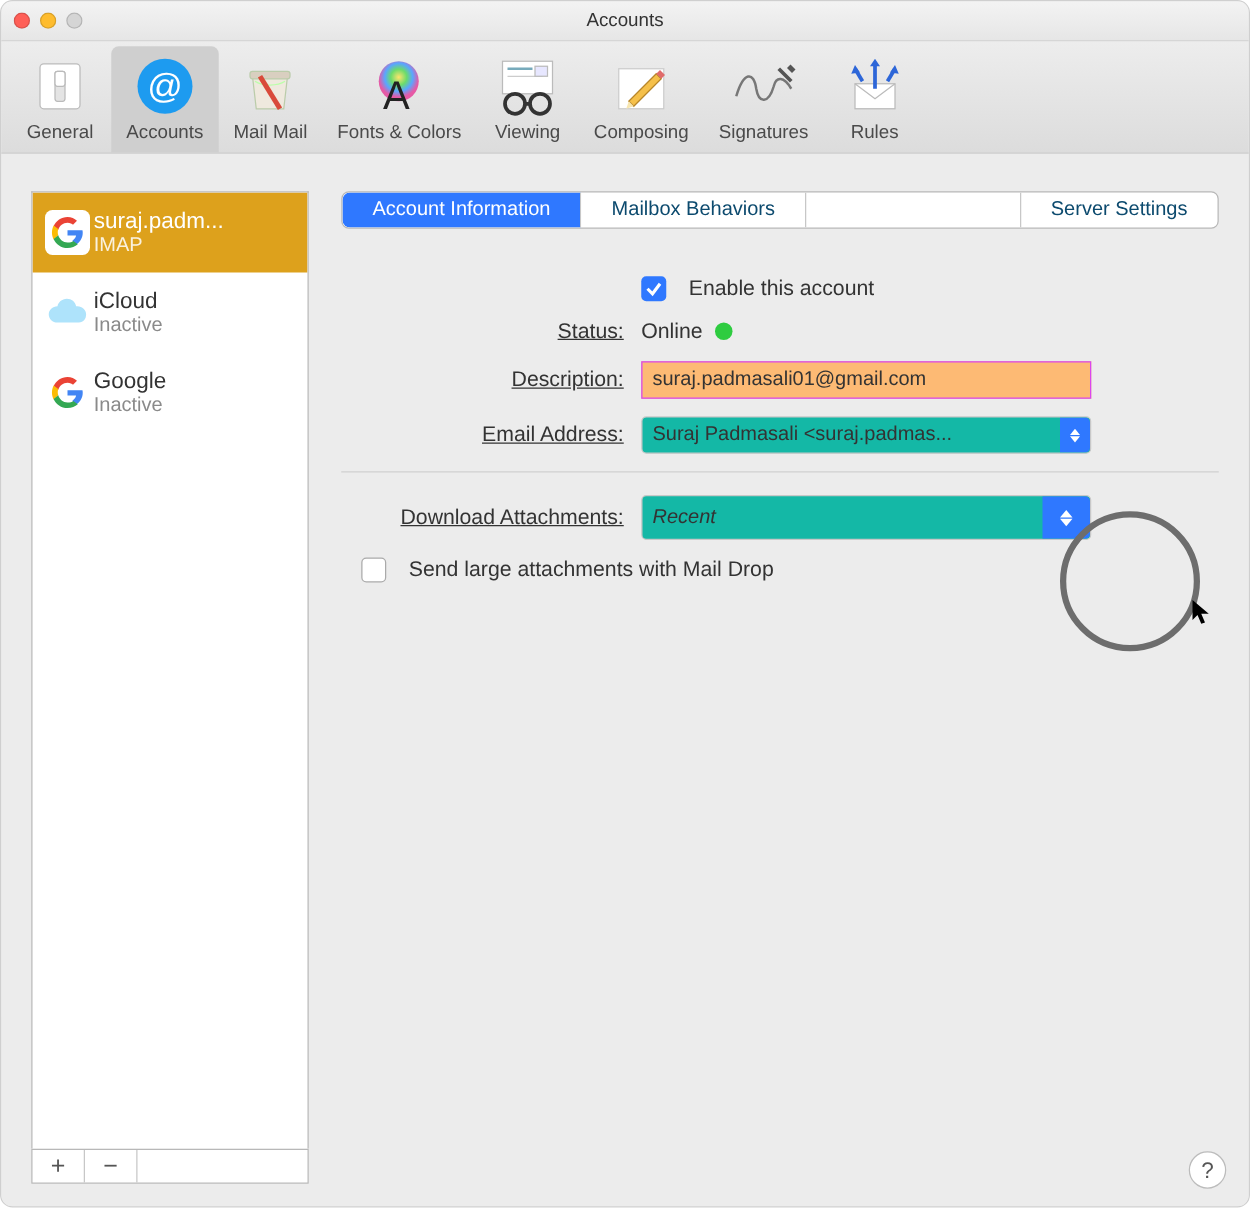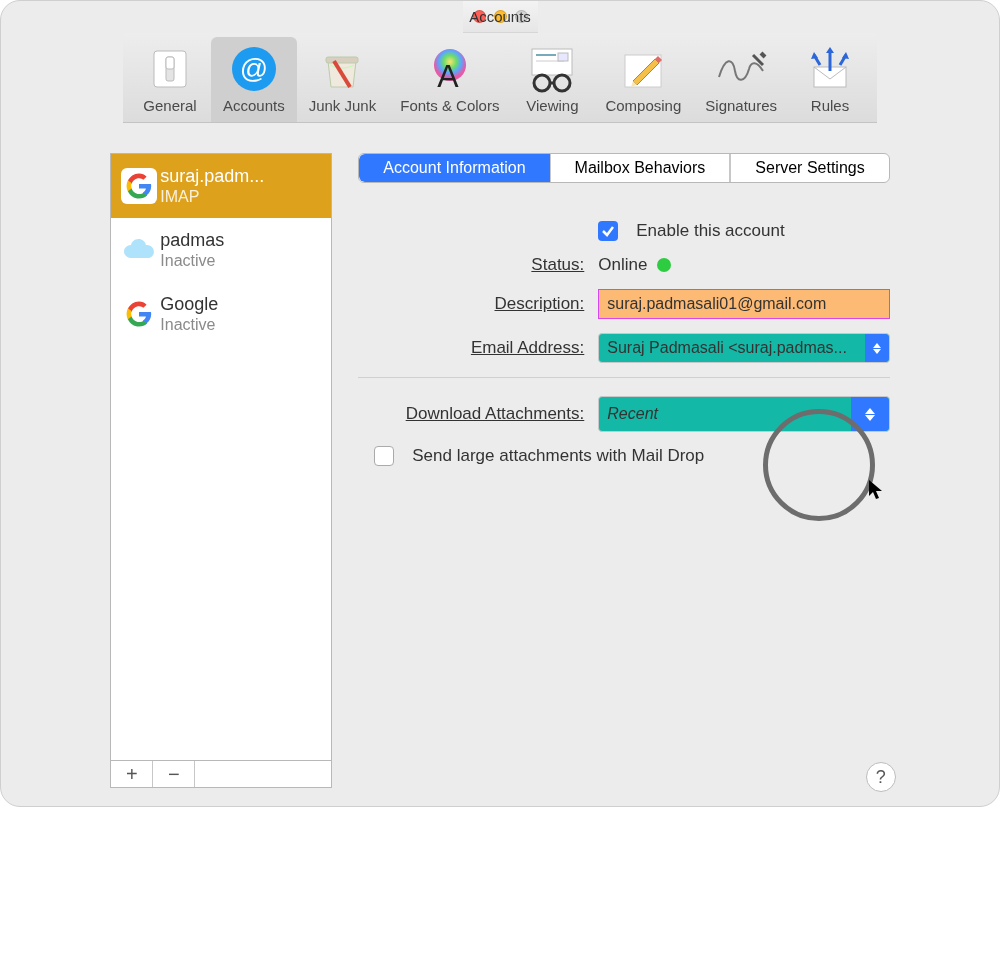--- a/index.html
+++ b/index.html
@@ -1,20 +1,20 @@
 <!DOCTYPE html>
 <html><head>
 <meta charset="utf-8">
 <style>
   * { box-sizing: border-box; margin:0; padding:0; font-family: -apple-system, "Helvetica Neue", Arial, sans-serif; }
   body { background:#fff; width:1000px; height:973px; }
 
   .window {
-    width:1000px; height:807px; background:#ececec; border:1px solid #cfcfcf; border-radius:20px;
-    display:flex; flex-direction:column; overflow:hidden; position:relative;align-items:center;
+    width:1000px; height:966px; background:#ececec; border:1px solid #cfcfcf; border-radius:10px;
+    display:flex; flex-direction:column; overflow:hidden; position:relative;
   }
 
   
   .titlebar {
     height:32px; display:flex; align-items:center; padding:0 10px; position:relative;
     background:linear-gradient(#f3f3f3,#e6e6e6); border-bottom:1px solid #d6d6d6;
   }
   .traffic { display:flex; gap:8px; align-items:center; }
   .dot { width:13px; height:13px; border-radius:50%; border:1px solid rgba(0,0,0,.15); }
   .red { background:#ff5f57; }
@@ -59,21 +59,21 @@
   }
   .listfoot .btn { width:42px; display:flex; align-items:center; justify-content:center; border-right:1px solid #c7c7c7; font-size:20px; color:#555; }
   .listfoot .spacer { flex:1; }
 
   
   .pane { flex:1; display:flex; flex-direction:column; position:relative; }
   .tabs {
     display:flex; height:30px; background:#fff; border:1px solid #b8b8b8; border-radius:6px;
     overflow:hidden; font-size:16px;
   }
-  .tab { flex:0 0 auto; padding:4px 24px; display:flex; align-items:center; justify-content:center; border-right:1px solid #c7c7c7; color:#000000; }
+  .tab { flex:0 0 auto; padding:4px 24px; display:flex; align-items:center; justify-content:center; border-right:1px solid #c7c7c7; color:#0c4a6e; }
   .tab:last-child { border-right:none; }
   .tab.first { border-radius:6px 0 0 6px; }
   .tab.active { background:#2f78ff; color:#fff; font-weight:500; }
   .tabspacer { flex:1; }
 
   .form { margin-top:38px; font-size:17px; color:#333; }
   .formrow { display:flex; align-items:center; margin-bottom:14px; }
   .formrow .lab { width:240px; text-align:right; padding-right:14px; color:#333;text-decoration:underline; }
   .formrow .val { flex:1; display:flex; align-items:center; gap:10px; }
   .chk { width:20px; height:20px; border-radius:4px; background:#2f78ff; display:flex; align-items:center; justify-content:center; margin-right:8px; }
@@ -141,21 +141,21 @@
     </div>
     <div class="tbitem">
       <div class="iconbox">
         <svg width="44" height="44" viewBox="0 0 44 44">
             <path d="M8 14 L36 14 L33 40 L11 40 Z" fill="#efe9de" stroke="#bca"></path>
             <rect x="6" y="10" width="32" height="6" rx="2" fill="#d9cfc0" stroke="#bca"></rect>
             <path d="M10 18 C16 22 28 22 34 18" fill="none" stroke="#bfa" stroke-width="1"></path>
             <line x1="14" y1="14" x2="30" y2="40" stroke="#d94a3a" stroke-width="4"></line>
           </svg>
       </div>
-      <div class="lbl">Junk Junk</div>
+      <div class="lbl">Mail Mail</div>
     </div>
     <div class="tbitem">
       <div class="iconbox">
         <svg width="48" height="48" viewBox="0 0 48 48">
           <defs>
               <radialGradient id="rg" cx="50%" cy="40%">
                 <stop offset="0%" stop-color="#ffe36b"></stop>
                 <stop offset="40%" stop-color="#6bdc6b"></stop>
                 <stop offset="70%" stop-color="#5aa6ff"></stop>
                 <stop offset="100%" stop-color="#e65aa6"></stop>
@@ -237,21 +237,21 @@
             <div class="sub">IMAP</div>
           </div>
         </div>
         <div class="row">
           <div class="ibox" style="background:transparent">
             <svg width="34" height="24" viewBox="0 0 34 24">
                 <path d="M26 20H9c-4 0-7-3-7-6.5S5 7 9 7c.5-3 3.5-6 7.5-6 3.7 0 6.8 2.5 7.4 6 .3 0 .6-.1 1-.1 4 0 7 3 7 6.5S30 20 26 20z" fill="#aee3fb"></path>
               </svg>
           </div>
           <div class="txt">
-            <div class="name" style="color:#333">padmas</div>
+            <div class="name" style="color:#333">iCloud</div>
             <div class="sub">Inactive</div>
           </div>
         </div>
         <div class="row">
           <div class="ibox" style="background:transparent">
             <svg width="26" height="26" viewBox="0 0 48 48">
                 <path fill="#EA4335" d="M24 9.5c3.9 0 6.6 1.7 8.1 3.1l5.9-5.9C34.3 3.3 29.7 1 24 1 14.8 1 7 6.6 3.5 14.7l6.9 5.4C12.1 14 17.5 9.5 24 9.5z"></path>
                 <path fill="#4285F4" d="M46.5 24.5c0-1.6-.1-2.8-.4-4H24v8.1h12.7c-.5 2.8-2.3 5.7-5.7 7.8l6.6 5.1C43 37.6 46.5 31.6 46.5 24.5z"></path>
                 <path fill="#FBBC05" d="M10.4 28.1c-.5-1.4-.8-2.9-.8-4.6s.3-3.2.8-4.6l-6.9-5.4C1.9 17 1 20.4 1 24s.9 7 2.5 10.5z"></path>
                 <path fill="#34A853" d="M24 47c6.2 0 11.4-2 15.2-5.5l-6.6-5.1c-2 1.4-4.8 2.3-8.6 2.3-6.5 0-11.9-4.5-13.6-10.6l-6.9 5.4C7 41.4 14.8 47 24 47z"></path>

